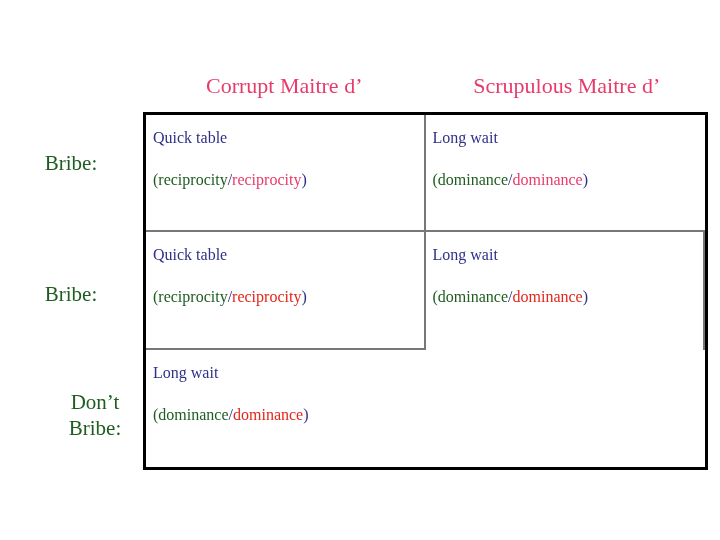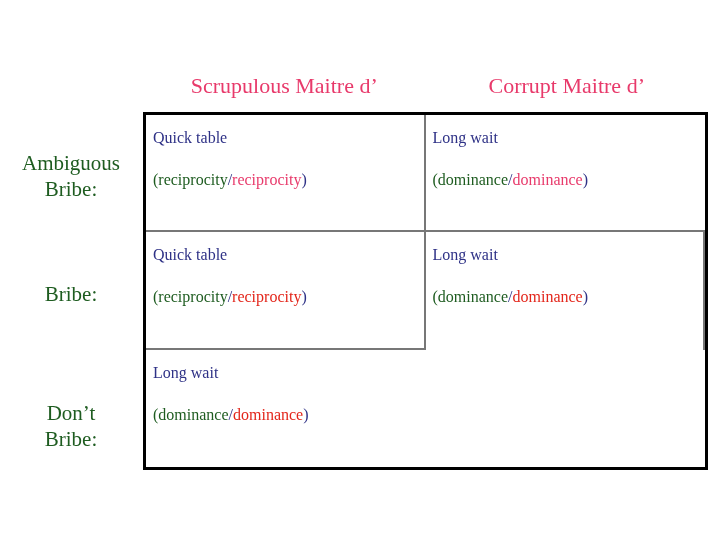--- a/index.html
+++ b/index.html
@@ -35,21 +35,21 @@
     left: 0;
     width: 142px;
     text-align: center;
     color: #1e5c20;
     font-size: 21px;
     line-height: 26px;
   }
   .row-label .label-line { display: block; }
   .row-label-1 { top: 150px; }
   .row-label-2 { top: 281px; }
-  .row-label-3 { top: 400px; }
+  .row-label-3 { top: 389px; margin-left: 24px; }
 
   
   .payoff-table {
     position: absolute;
     left: 143px;
     top: 112px;
     width: 565px;
     height: 358px;
     box-sizing: border-box;
     border: 3px solid #000000;
@@ -87,26 +87,25 @@
   }
   .p-open, .p-first { color: #1e5c20; }
   .p-slash, .p-close { color: #2e3186; }
 </style>
 </head>
 <body>
 
 <div class="slide">
 
   <div class="col-headers">
+    <div class="col-header">Corrupt Maitre d’</div>
     <div class="col-header">Scrupulous Maitre d’</div>
-    <div class="col-header">Corrupt Maitre d’</div>
   </div>
 
   <div class="row-label row-label-1">
-    <span class="label-line">Ambiguous</span>
     <span class="label-line">Bribe:</span>
   </div>
   <div class="row-label row-label-2">
     <span class="label-line">Bribe:</span>
   </div>
   <div class="row-label row-label-3">
     <span class="label-line">Don’t</span>
     <span class="label-line">Bribe:</span>
   </div>
 

